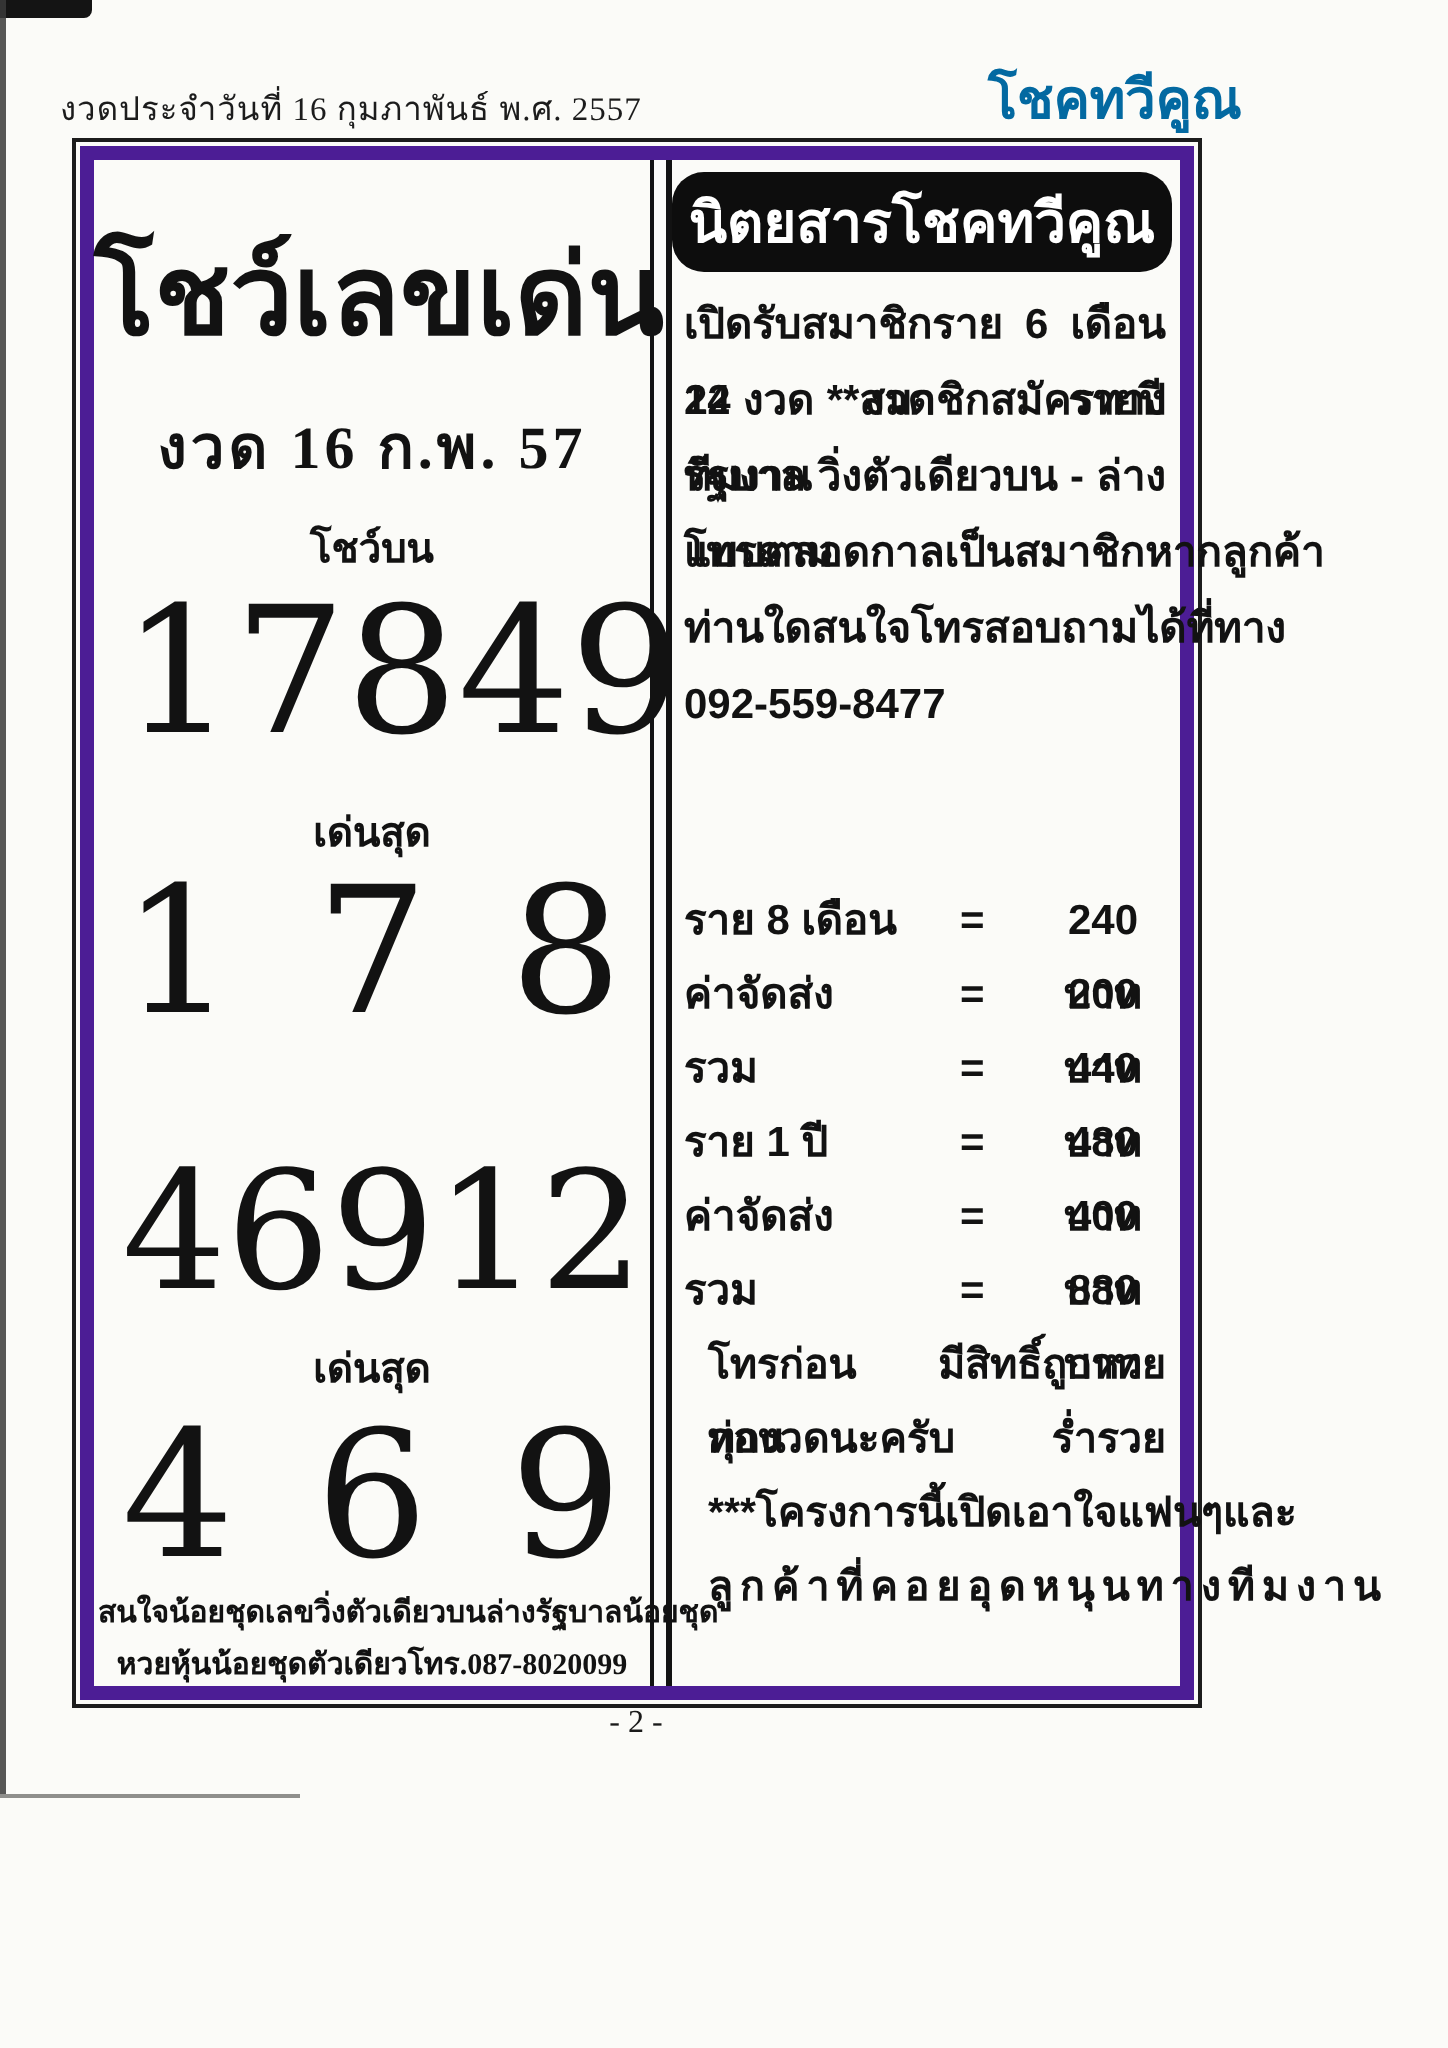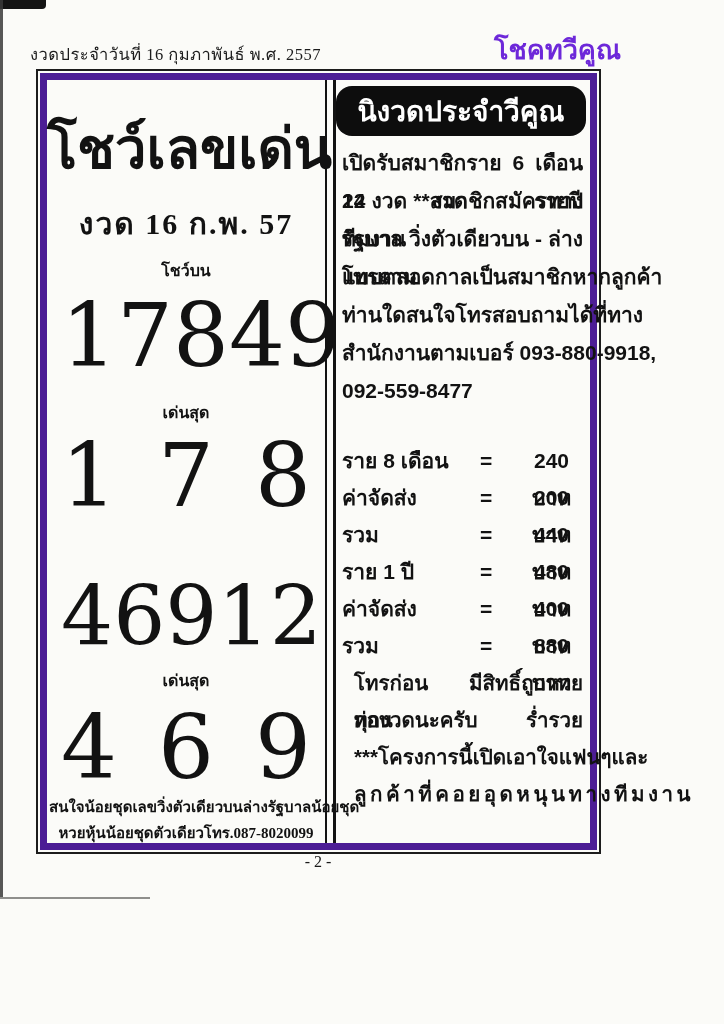--- a/index.html
+++ b/index.html
@@ -11,31 +11,31 @@
   .page{
     position:relative;width:724px;height:1024px;
     background:#fbfbf8;color:#121212;overflow:hidden;
   }
   
   .scan-blob{position:absolute;left:0;top:0;width:46px;height:9px;background:#141414;border-bottom-right-radius:4px;}
   .scan-edge{position:absolute;left:0;top:0;width:3px;height:899px;background:#3a3a3a;opacity:.85;}
   .scan-hline{position:absolute;left:0;top:897px;width:150px;height:2px;background:#8f8f8c;}
   
   .hdr-left{position:absolute;left:30px;top:41px;font-size:16.5px;letter-spacing:.5px;color:#1c1c1c;}
-  .hdr-right{position:absolute;left:494px;top:28px;font-size:27px;font-weight:bold;color:#6d28d9;font-family:"Liberation Sans",sans-serif;}
+  .hdr-right{position:absolute;left:494px;top:28px;font-size:27px;font-weight:bold;color:#0369a1;font-family:"Liberation Sans",sans-serif;}
   
   .frame{position:absolute;left:36px;top:69px;width:561px;height:781px;border:2px solid #1c1c1c;background:#fbfbf8;}
   .frame-inner{position:absolute;inset:2px;border:7px solid #4c1d95;}
   .col-left{position:absolute;left:0;top:0;width:278px;height:100%;text-align:center;}
   .divider{position:absolute;left:278px;top:0;bottom:0;width:6px;border-left:2px solid #121212;border-right:3px solid #121212;}
   .col-right{position:absolute;left:287px;right:0;top:0;bottom:0;font-family:"Liberation Sans",sans-serif;}
   
   .lp-title{position:absolute;left:0;right:0;top:14px;font-size:56px;font-weight:bold;line-height:110px;white-space:nowrap;}
   .lp-date{position:absolute;left:0;right:0;top:120px;font-size:30px;font-weight:bold;letter-spacing:2px;}
-  .lp-label{position:absolute;left:0;right:0;font-size:16px;font-weight:bold;}
+  .lp-label{position:absolute;left:0;right:0;font-size:20px;font-weight:bold;}
   .digits{position:absolute;left:14px;right:14px;display:flex;justify-content:space-between;font-family:"DejaVu Serif",serif;}
   .digits span{display:block;line-height:1;}
   .d-big{font-size:88px;}
   .d-mid{font-size:82px;}
   .lp-foot{position:absolute;left:2px;right:2px;top:714px;font-size:15px;font-weight:bold;line-height:26px;white-space:nowrap;}
   
   .rp-header{
     position:absolute;left:2px;right:4px;top:6px;height:50px;
     background:#0d0d0d;border-radius:16px;color:#ffffff;
     font-size:28px;font-weight:bold;text-align:center;line-height:52px;
@@ -104,29 +104,28 @@
 
         <div class="lp-foot">
           <div>สนใจน้อยชุดเลขวิ่งตัวเดียวบนล่างรัฐบาลน้อยชุด</div>
           <div>หวยหุ้นน้อยชุดตัวเดียวโทร.087-8020099</div>
         </div>
       </div>
 
       <div class="divider"></div>
 
       <div class="col-right">
-        <div class="rp-header">นิงวดประจำวีคูณ</div>
+        <div class="rp-header">นิตยสารโชคทวีคูณ</div>
 
         <div class="rp-intro">
           <div class="rline just">เปิดรับสมาชิกราย 6 เดือน 12 งวด รายปี</div>
           <div class="rline just">24 งวด **สมาชิกสมัครทางทีมงาน</div>
           <div class="rline just">รัฐบาล วิ่งตัวเดียวบน - ล่าง โทรถาม</div>
           <div class="rline">แบบตลอดกาลเป็นสมาชิกหากลูกค้า</div>
           <div class="rline">ท่านใดสนใจโทรสอบถามได้ที่ทาง</div>
-          <div class="rline">สำนักงานตามเบอร์ 093-880-9918,</div>
           <div class="rline">092-559-8477</div>
         </div>
 
         <div class="rp-price">
           <div class="price-row">
             <span class="pl">ราย 8 เดือน</span>
             <span class="pe">=</span>
             <span class="pv">240 บาท</span>
           </div>
           <div class="price-row">

